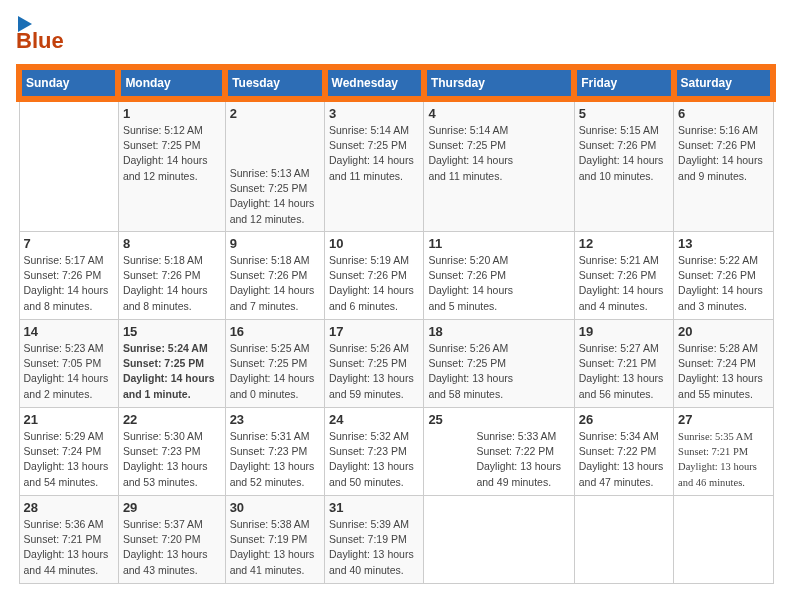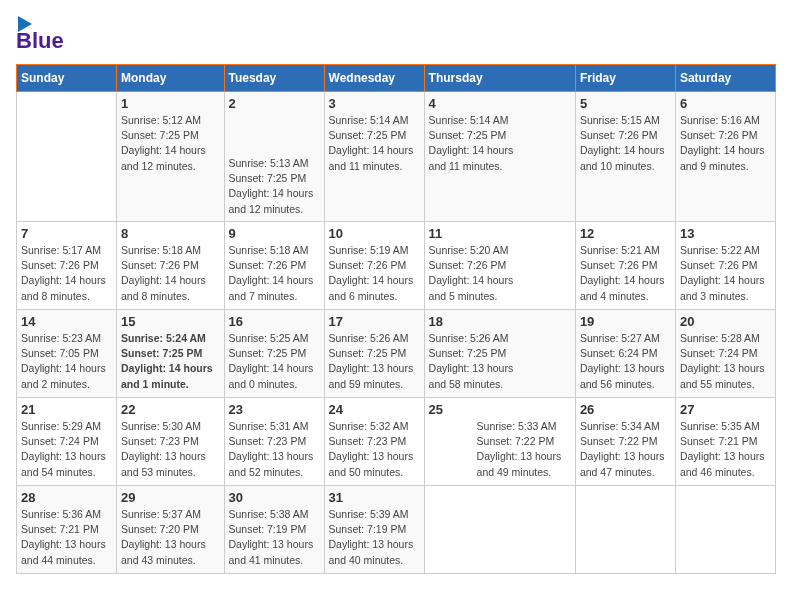--- a/index.html
+++ b/index.html
@@ -52,21 +52,21 @@
       border-collapse: collapse;
       font-size: 11px;
     }
     thead tr th {
       background-color: #2d6db5;
       color: #fff;
       padding: 6px 4px;
       text-align: left;
       font-size: 12px;
       font-weight: bold;
-      border: 1px solid #f97316;
+      border: 6px solid #f97316;
     }
     tbody tr td {
       border: 1px solid #ccc;
       padding: 4px 4px;
       vertical-align: top;
       color: #333;
       font-size: 10.5px;
       min-height: 80px;
       height: 88px;
     }
@@ -92,21 +92,21 @@
     }
   </style>
 </head>
 <body>
 
 <div class="header">
   <div class="logo">
     <div class="logo-line">
       <span class="logo-arrow"></span>
     </div>
-    <span style="font-size:22px;font-weight:bold;color:#4c1d95;margin-top:-4px;">Blue</span>
+    <span style="font-size:22px;font-weight:bold;color:#c2410c;margin-top:-4px;">Blue</span>
   </div>
   <div class="title-section">
     <h1></h1>
     <h2></h2>
   </div>
 </div>
 
 <table>
   <thead>
     <tr>
@@ -248,21 +248,21 @@
         <td>
           <span class="day-num">18</span>
           <div class="day-info" style="white-space: pre-line;">Sunrise: 5:26 AM
 Sunset: 7:25 PM
 Daylight: 13 hours
 and 58 minutes.</div>
         </td>
         <td>
           <span class="day-num">19</span>
           <div class="day-info" style="white-space: pre-line;">Sunrise: 5:27 AM
-Sunset: 6:24 PM
+Sunset: 7:21 PM
 Daylight: 13 hours
 and 56 minutes.</div>
         </td>
         <td>
           <span class="day-num">20</span>
           <div class="day-info" style="white-space: pre-line;">Sunrise: 5:28 AM
 Sunset: 7:24 PM
 Daylight: 13 hours
 and 55 minutes.</div>
         </td>
@@ -305,21 +305,21 @@
         </td>
         <td>
           <span class="day-num">26</span>
           <div class="day-info" style="white-space: pre-line;">Sunrise: 5:34 AM
 Sunset: 7:22 PM
 Daylight: 13 hours
 and 47 minutes.</div>
         </td>
         <td>
           <span class="day-num">27</span>
-          <div class="day-info" style="white-space: pre-line;">Sunrise: 5:35 AM
+          <div class="day-info" style="white-space: pre-line; font-family: Liberation Serif, serif;">Sunrise: 5:35 AM
 Sunset: 7:21 PM
 Daylight: 13 hours
 and 46 minutes.</div>
         </td>
       </tr>
       <tr>
         <td>
           <span class="day-num">28</span>
           <div class="day-info" style="white-space: pre-line;">Sunrise: 5:36 AM
 Sunset: 7:21 PM

